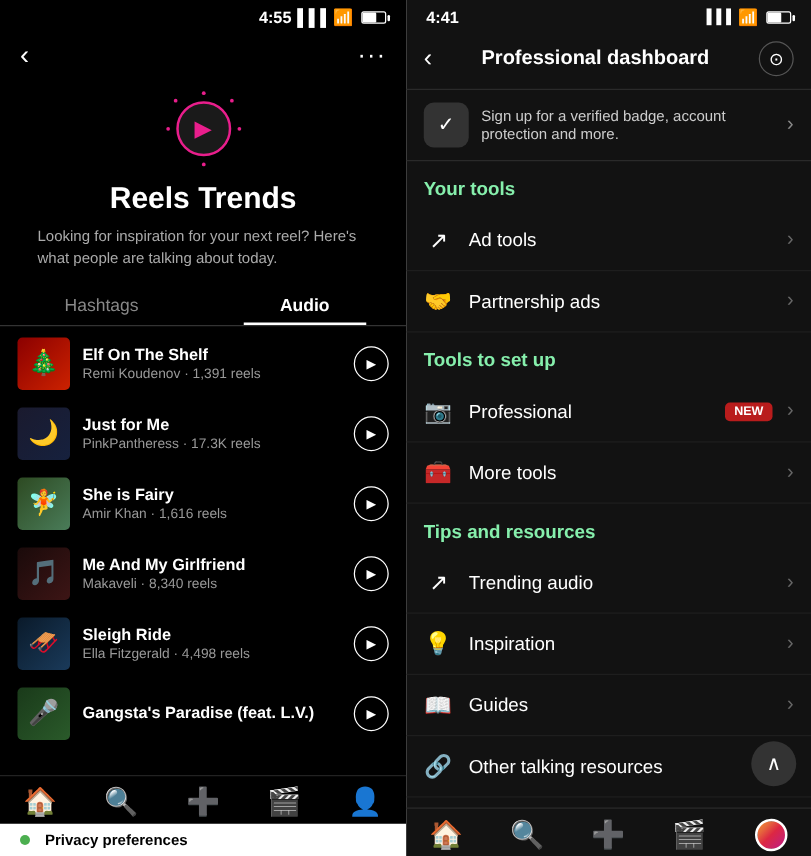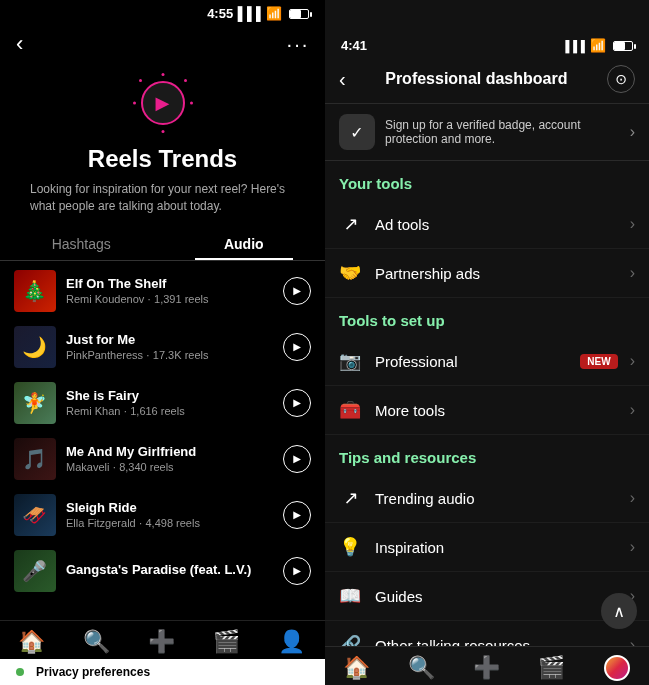--- a/index.html
+++ b/index.html
@@ -208,21 +208,20 @@
       overflow: hidden;
     }
 
     .right-status-bar {
       display: flex;
       justify-content: space-between;
       align-items: center;
       padding: 6px 16px 4px;
       font-size: 13px;
       font-weight: 600;
-      margin-top: 32px;
     }
 
     .right-header {
       display: flex;
       align-items: center;
       justify-content: space-between;
       padding: 8px 14px 10px;
       border-bottom: 1px solid #2a2a2a;
     }
     .right-header-title {
@@ -400,21 +399,21 @@
         <div class="track-sub"><span>PinkPantheress</span> · <span>17.3K reels</span></div>
       </div>
       <div class="play-btn">▶</div>
     </div>
     <div class="track-item">
       <div class="track-thumb t3">
           <span class="track-thumb-img">🧚</span>
         </div>
       <div class="track-info">
         <div class="track-name">She is Fairy</div>
-        <div class="track-sub"><span>Remi Khan</span> · <span>1,616 reels</span></div>
+        <div class="track-sub"><span>Amir Khan</span> · <span>1,616 reels</span></div>
       </div>
       <div class="play-btn">▶</div>
     </div>
     <div class="track-item">
       <div class="track-thumb t4">
           <span class="track-thumb-img">🎵</span>
         </div>
       <div class="track-info">
         <div class="track-name">Me And My Girlfriend</div>
         <div class="track-sub"><span>Makaveli</span> · <span>8,340 reels</span></div>

